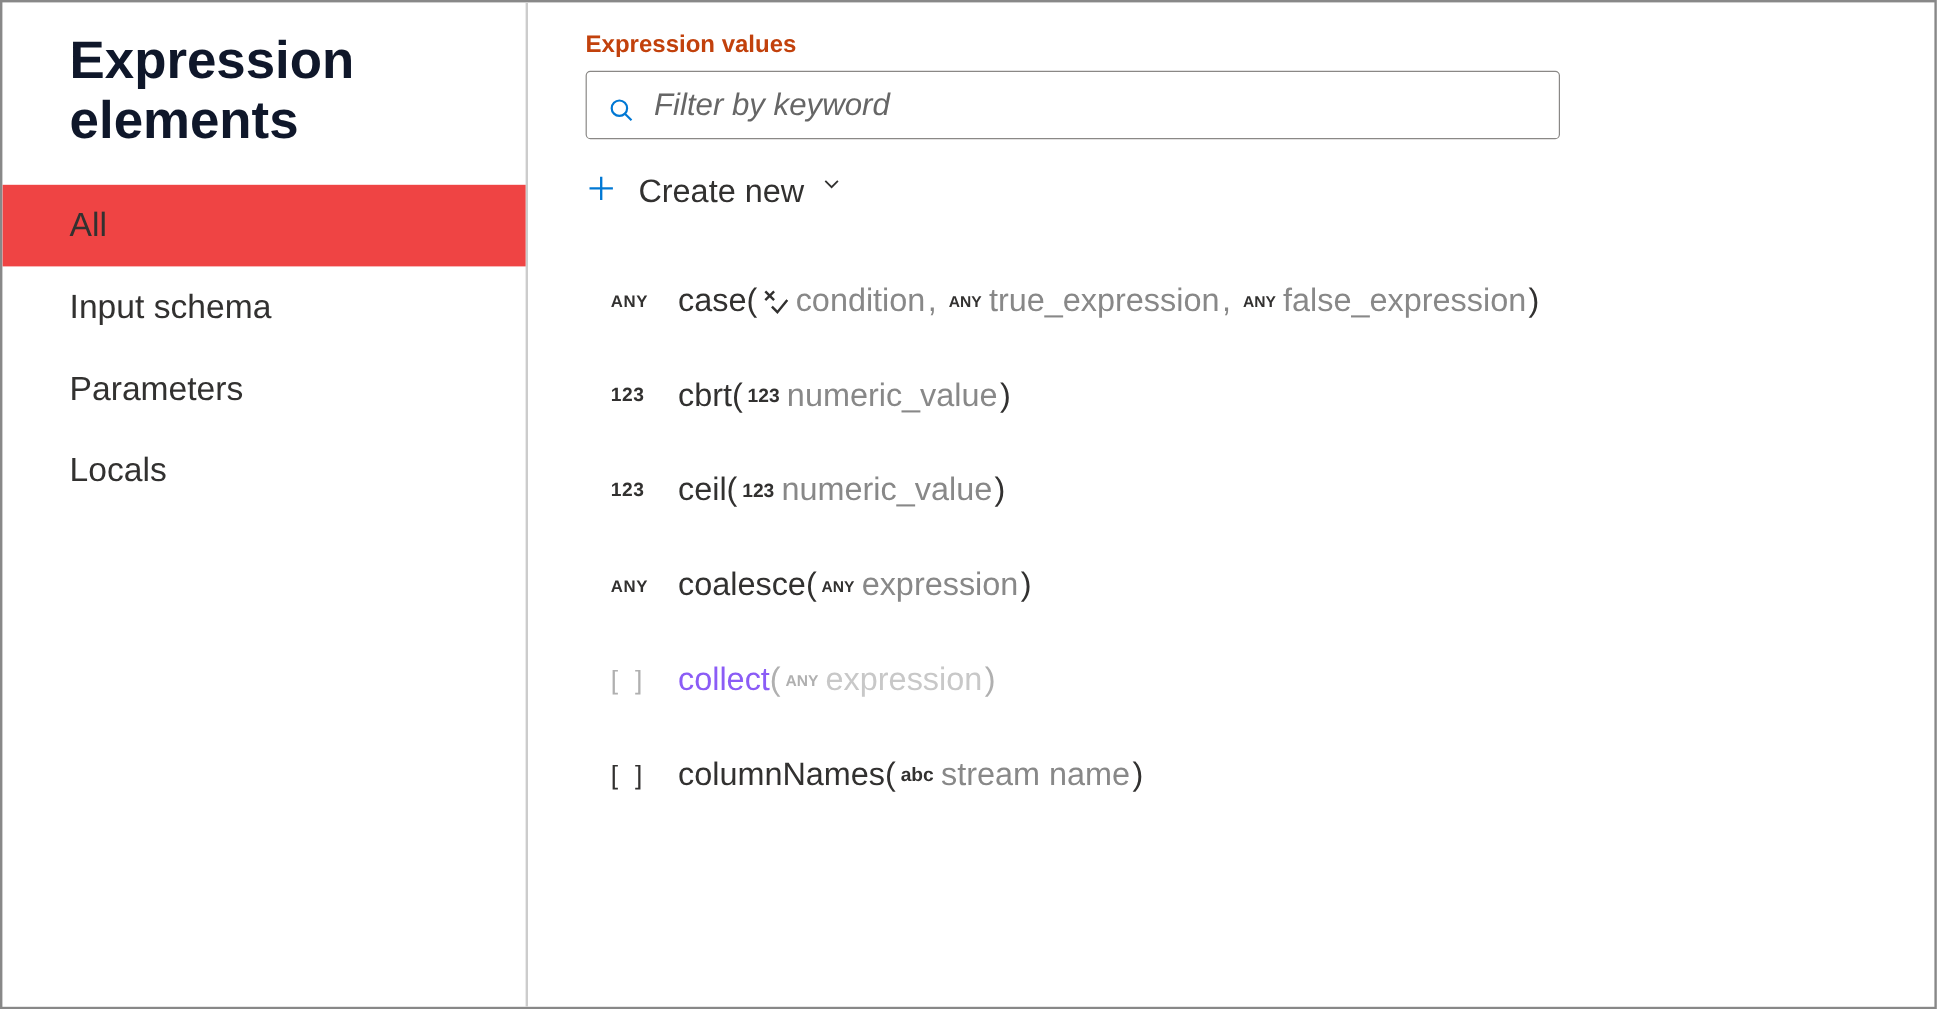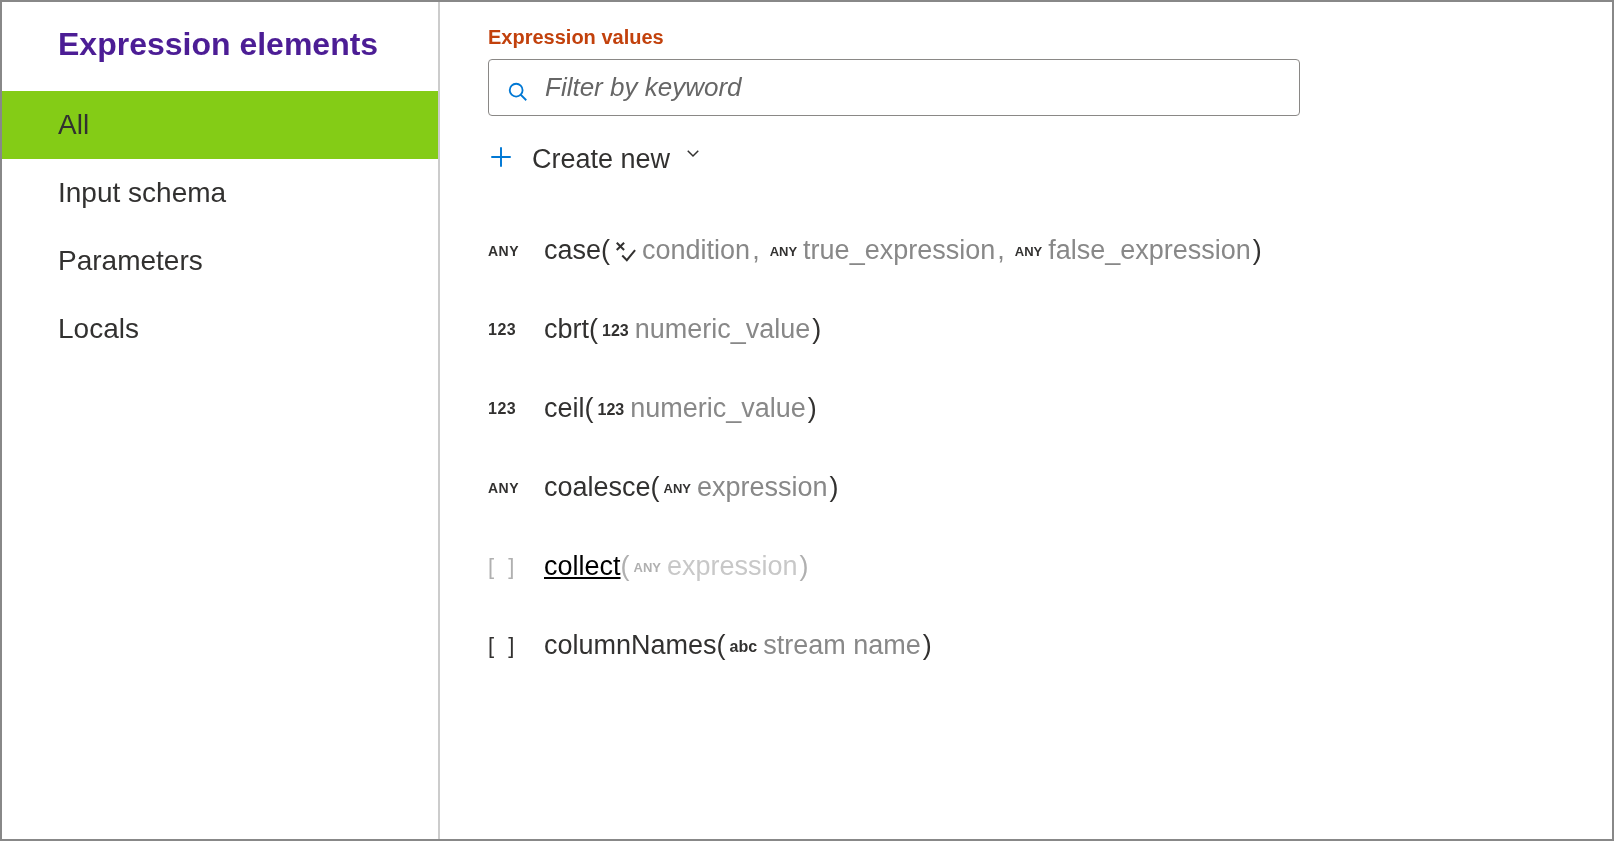--- a/index.html
+++ b/index.html
@@ -16,34 +16,34 @@
       border: 2px solid #888;
       display: flex;
       overflow: hidden;
     }
     .sidebar {
       width: 438px;
       border-right: 2px solid #ccc;
       padding-top: 24px;
     }
     .sidebar-title {
-      font-size: 32px;
+      font-size: 44px;
       font-weight: 600;
       padding: 0 0 28px 56px;
-      color: #4c1d95;
+      color: #0f172a;
     }
     .sidebar-item {
       font-size: 28px;
       font-weight: 400;
       padding: 18px 0 18px 56px;
       cursor: pointer;
       color: #323130;
     }
     .sidebar-item.active {
-      background: #84cc16;
+      background: #ef4444;
     }
     .main {
       flex: 1;
       padding: 24px 48px 0 48px;
     }
     .main-title {
       font-size: 20px;
       font-weight: 600;
       color: #c2410c;
       margin-bottom: 10px;
@@ -98,20 +98,21 @@
     .func-list {
       display: flex;
       flex-direction: column;
       gap: 48px;
     }
     .func-row {
       display: flex;
       align-items: center;
       font-size: 27px;
       cursor: pointer;
+      margin-left: 21px;
     }
     .func-row.disabled {
       color: #b0b0b0;
     }
     .return-type {
       width: 56px;
       flex-shrink: 0;
       display: flex;
       align-items: center;
       justify-content: flex-start;
@@ -136,22 +137,21 @@
     }
     .func-sig {
       display: flex;
       align-items: center;
       flex-wrap: wrap;
     }
     .func-name {
       color: #323130;
     }
     .func-row.disabled .func-name {
-      color: #000000;
-      text-decoration: underline;
+      color: #8b5cf6;
     }
     .paren {
       color: #323130;
     }
     .func-row.disabled .paren {
       color: #b0b0b0;
     }
     .param-type {
       font-size: 13px;
       font-weight: 700;

